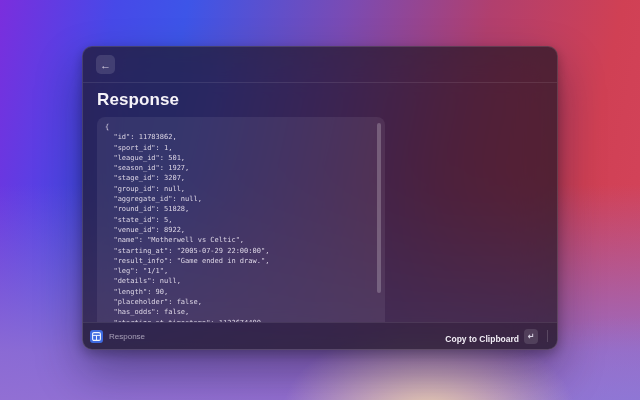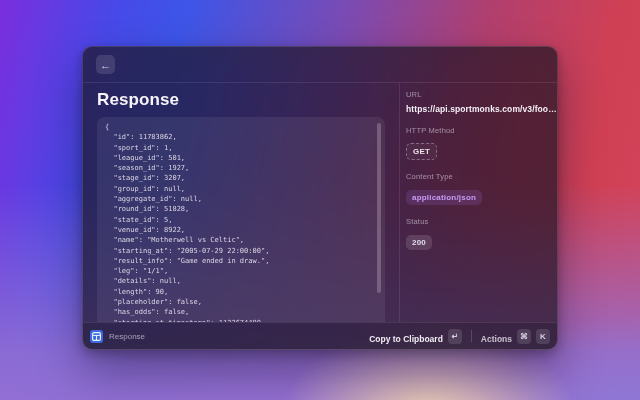--- a/index.html
+++ b/index.html
@@ -140,60 +140,37 @@
   "leg": "1/1",
   "details": null,
   "length": 90,
   "placeholder": false,
   "has_odds": false,
   "starting_at_timestamp": 1122674400,</pre>
           <div class="scroll-thumb"></div>
         </div>
       </div>
 
-      <div class="side-col">
-        <div class="meta-group">
-          <div class="meta-label">URL</div>
-          <div class="meta-value">https://api.sportmonks.com/v3/foo…</div>
-        </div>
-        <div class="meta-group">
-          <div class="meta-label">HTTP Method</div>
-          <span class="badge badge-get">GET</span>
-        </div>
-        <div class="meta-group">
-          <div class="meta-label">Content Type</div>
-          <span class="badge badge-json">application/json</span>
-        </div>
-        <div class="meta-group">
-          <div class="meta-label">Status</div>
-          <span class="badge badge-200">200</span>
-        </div>
-      </div>
 
     </div>
 
     <div class="win-footer">
       <div class="footer-left">
         <span class="ext-icon">
           <svg width="9" height="9" viewBox="0 0 9 9">
             <rect x="0.6" y="0.6" width="7.8" height="7.8" rx="1.4" fill="none" stroke="#eef2ff" stroke-width="1.1"></rect>
             <line x1="0.6" y1="3.4" x2="8.4" y2="3.4" stroke="#eef2ff" stroke-width="1"></line>
             <line x1="4.5" y1="3.4" x2="4.5" y2="8.4" stroke="#eef2ff" stroke-width="1"></line>
           </svg>
         </span>
         <span class="footer-app-label">Response</span>
       </div>
       <div class="footer-right">
         <div class="footer-action">
           <span class="action-label">Copy to Clipboard</span>
           <span class="key">↵</span>
         </div>
         <div class="footer-divider"></div>
-        <div class="footer-action">
-          <span class="action-label dim">Actions</span>
-          <span class="key">⌘</span>
-          <span class="key">K</span>
-        </div>
       </div>
     </div>
 
   </div>
 </div>
 
 </body></html>

